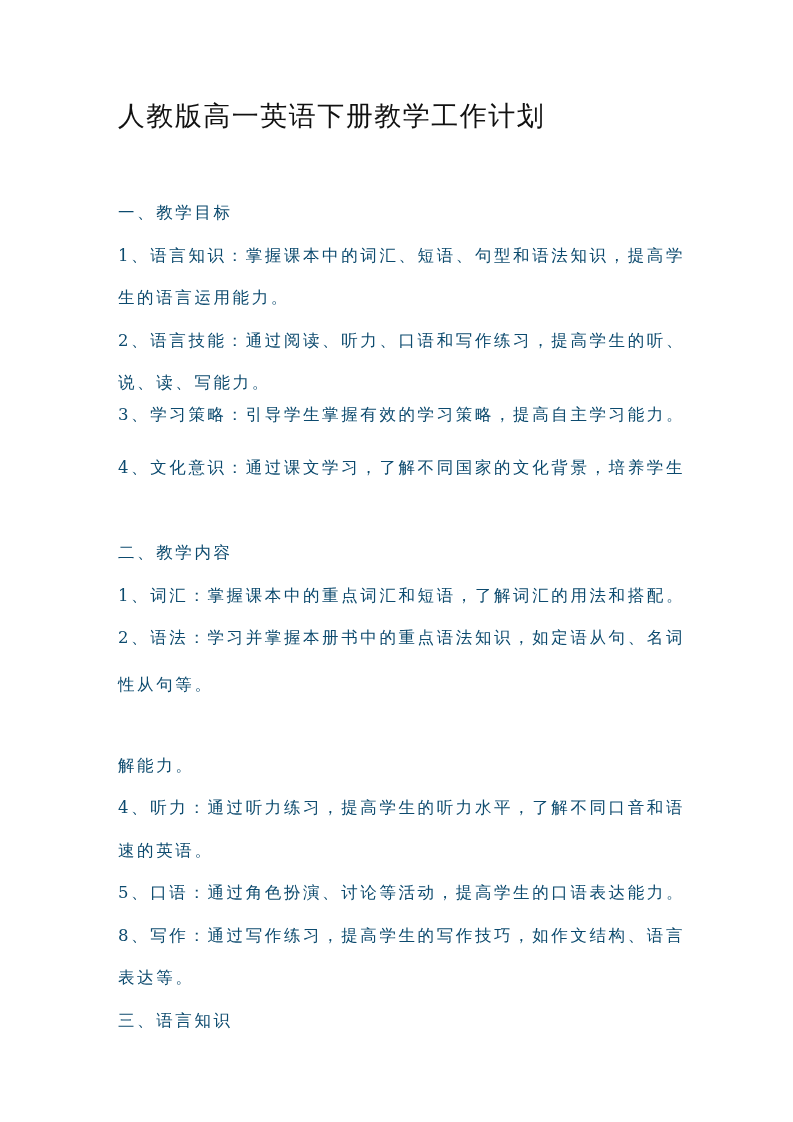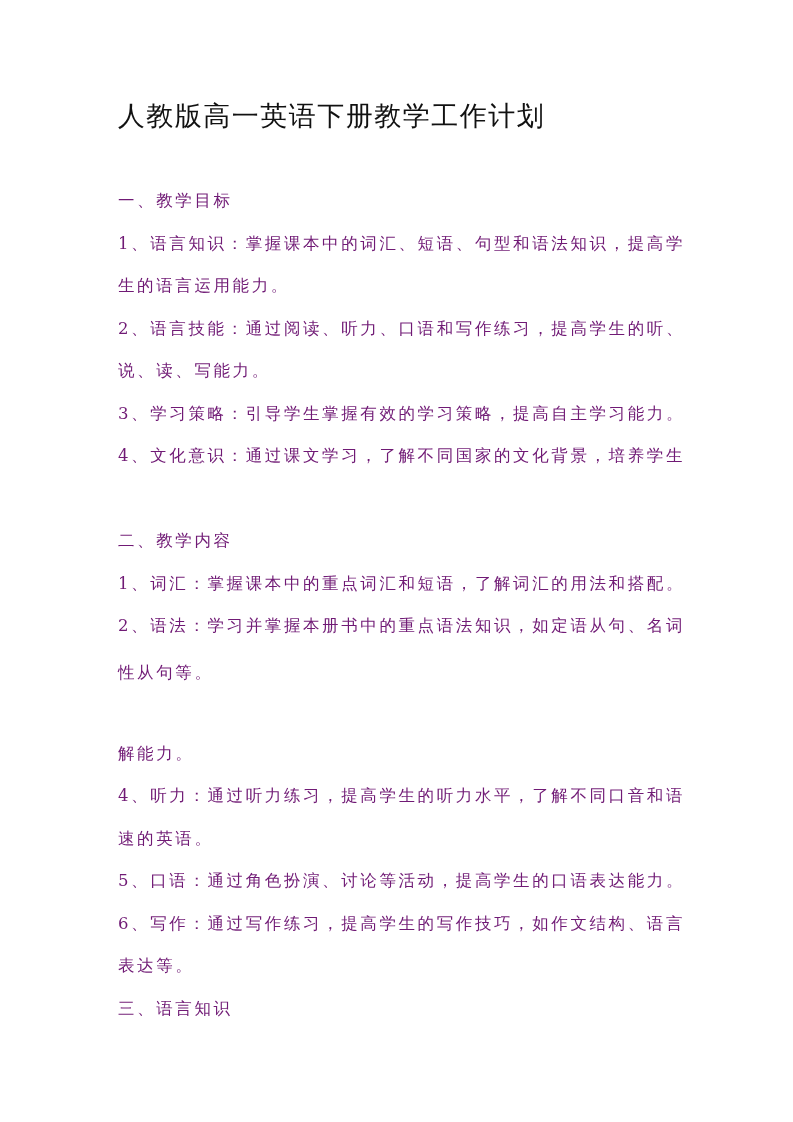--- a/index.html
+++ b/index.html
@@ -6,41 +6,42 @@
   body { width: 793px; height: 1122px; position: relative; overflow: hidden; }
   .page { position: absolute; left: 0; top: 0; width: 793px; height: 1122px; background: #fff; }
   .title {
     position: absolute; left: 0; top: 96px; width: 663px; text-align: center;
     font-family: "DejaVu Serif", "Liberation Serif", serif;
     font-size: 27px; letter-spacing: 1.5px; color: #111; line-height: 40px;
   }
   .line {
     position: absolute; left: 118px;
     font-family: "DejaVu Serif", "Liberation Serif", serif;
-    font-size: 16.5px; color: #701a75; line-height: 22px; white-space: nowrap;
+    font-size: 16.5px; color: #0c4a6e; line-height: 22px; white-space: nowrap;
     letter-spacing: 2.6px;
+    margin-top: 12px;
   }
 </style>
 </head>
 <body>
 
 <div class="page">
   <div class="title">人教版高一英语下册教学工作计划</div>
 
   <div class="line" style="top:190px">一、教学目标</div>
   <div class="line" style="top:233px">1、语言知识：掌握课本中的词汇、短语、句型和语法知识，提高学</div>
   <div class="line" style="top:275px">生的语言运用能力。</div>
   <div class="line" style="top:318px">2、语言技能：通过阅读、听力、口语和写作练习，提高学生的听、</div>
   <div class="line" style="top:360px">说、读、写能力。</div>
-  <div class="line" style="top:403px">3、学习策略：引导学生掌握有效的学习策略，提高自主学习能力。</div>
+  <div class="line" style="top:392px">3、学习策略：引导学生掌握有效的学习策略，提高自主学习能力。</div>
   <div class="line" style="top:445px">4、文化意识：通过课文学习，了解不同国家的文化背景，培养学生</div>
   <div class="line" style="top:530px">二、教学内容</div>
   <div class="line" style="top:573px">1、词汇：掌握课本中的重点词汇和短语，了解词汇的用法和搭配。</div>
   <div class="line" style="top:615px">2、语法：学习并掌握本册书中的重点语法知识，如定语从句、名词</div>
   <div class="line" style="top:662px">性从句等。</div>
   <div class="line" style="top:743px">解能力。</div>
   <div class="line" style="top:785px">4、听力：通过听力练习，提高学生的听力水平，了解不同口音和语</div>
   <div class="line" style="top:828px">速的英语。</div>
   <div class="line" style="top:870px">5、口语：通过角色扮演、讨论等活动，提高学生的口语表达能力。</div>
-  <div class="line" style="top:913px">6、写作：通过写作练习，提高学生的写作技巧，如作文结构、语言</div>
+  <div class="line" style="top:913px">8、写作：通过写作练习，提高学生的写作技巧，如作文结构、语言</div>
   <div class="line" style="top:955px">表达等。</div>
   <div class="line" style="top:998px">三、语言知识</div>
 </div>
 
 </body></html>

